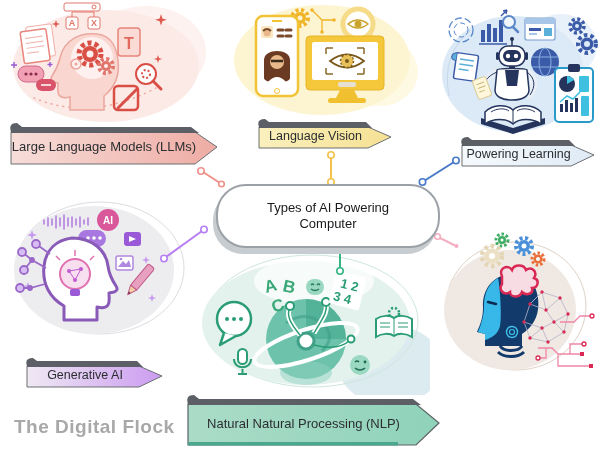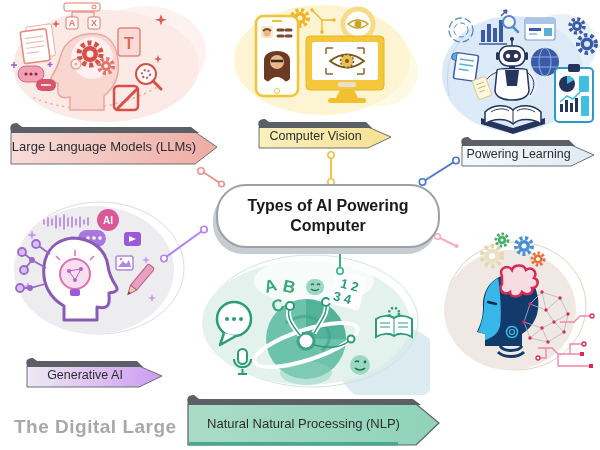--- a/index.html
+++ b/index.html
@@ -9,21 +9,21 @@
   .banner{position:absolute;z-index:3;}
   .banner svg{position:absolute;inset:0;width:100%;height:100%;}
   .banner-label{position:absolute;left:4px;right:24px;top:7px;bottom:1px;
                 display:flex;align-items:center;justify-content:center;
                 font-size:12.5px;color:#2b2e31;white-space:nowrap;z-index:2;}
   .banner-label.big{font-size:13px;}
   .center-node{position:absolute;left:216px;top:184px;width:220px;height:60px;
                background:#ffffff;border:2.5px solid #9ba1a6;border-radius:30px;
                box-shadow:-3px 6px 0 0 #c7ccd0;display:flex;flex-direction:column;
                align-items:center;justify-content:center;z-index:4;}
-  .center-node .t{font-size:16px;font-weight:700;color:#17191c;line-height:1.25;}
+  .center-node .t{font-size:13px;font-weight:400;color:#17191c;line-height:1.25;}
   .watermark{position:absolute;left:14px;top:416px;font-size:19px;font-weight:700;
              color:#a8a8a8;letter-spacing:.5px;z-index:4;}
   .connectors{position:absolute;inset:0;width:600px;height:450px;z-index:2;pointer-events:none;}
 </style>
 </head>
 <body>
 
 <div class="canvas">
 
   <svg class="illus" style="left:6px;top:0;width:200px;height:124px" viewBox="0 0 200 124">
@@ -447,21 +447,21 @@
       <defs>
           <linearGradient id="gcv" x1="0" y1="0" x2="1" y2="0">
         <stop offset="0" stop-color="#faf0bd"></stop>
             <stop offset="1" stop-color="#f6e193"></stop>
           </linearGradient>
         </defs>
       <path d="M2,10 L111,10 L134,20 L111,31 L2,31 Z" fill="url(#gcv)" stroke="#6b6f73" stroke-width="1"></path>
       <path d="M2,5 L109,5 L115,11 L2,11 Z" fill="#5c6066"></path>
       <path d="M2,10 Q-1,2 8,2 L12,5 L7,5 Q3,6 2,10 Z" fill="#5c6066"></path>
     </svg>
-    <span class="banner-label">Computer Vision</span>
+    <span class="banner-label">Language Vision</span>
   </div>
 
   <div class="banner" style="left:460px;top:135px;width:137px;height:32px">
     <svg viewBox="0 0 137 32">
       <defs>
           <linearGradient id="gml" x1="0" y1="0" x2="1" y2="0">
         <stop offset="0" stop-color="#f6fafd"></stop>
             <stop offset="1" stop-color="#dfeaf5"></stop>
           </linearGradient>
         </defs>
@@ -502,15 +502,15 @@
     </svg>
     <span class="banner-label big">Natural Natural Processing (NLP)</span>
   </div>
 
 
   <div class="center-node">
     <span class="t">Types of AI Powering</span>
     <span class="t">Computer</span>
   </div>
 
-  <div class="watermark">The Digital Large</div>
+  <div class="watermark">The Digital Flock</div>
 
 </div>
 
 </body></html>

